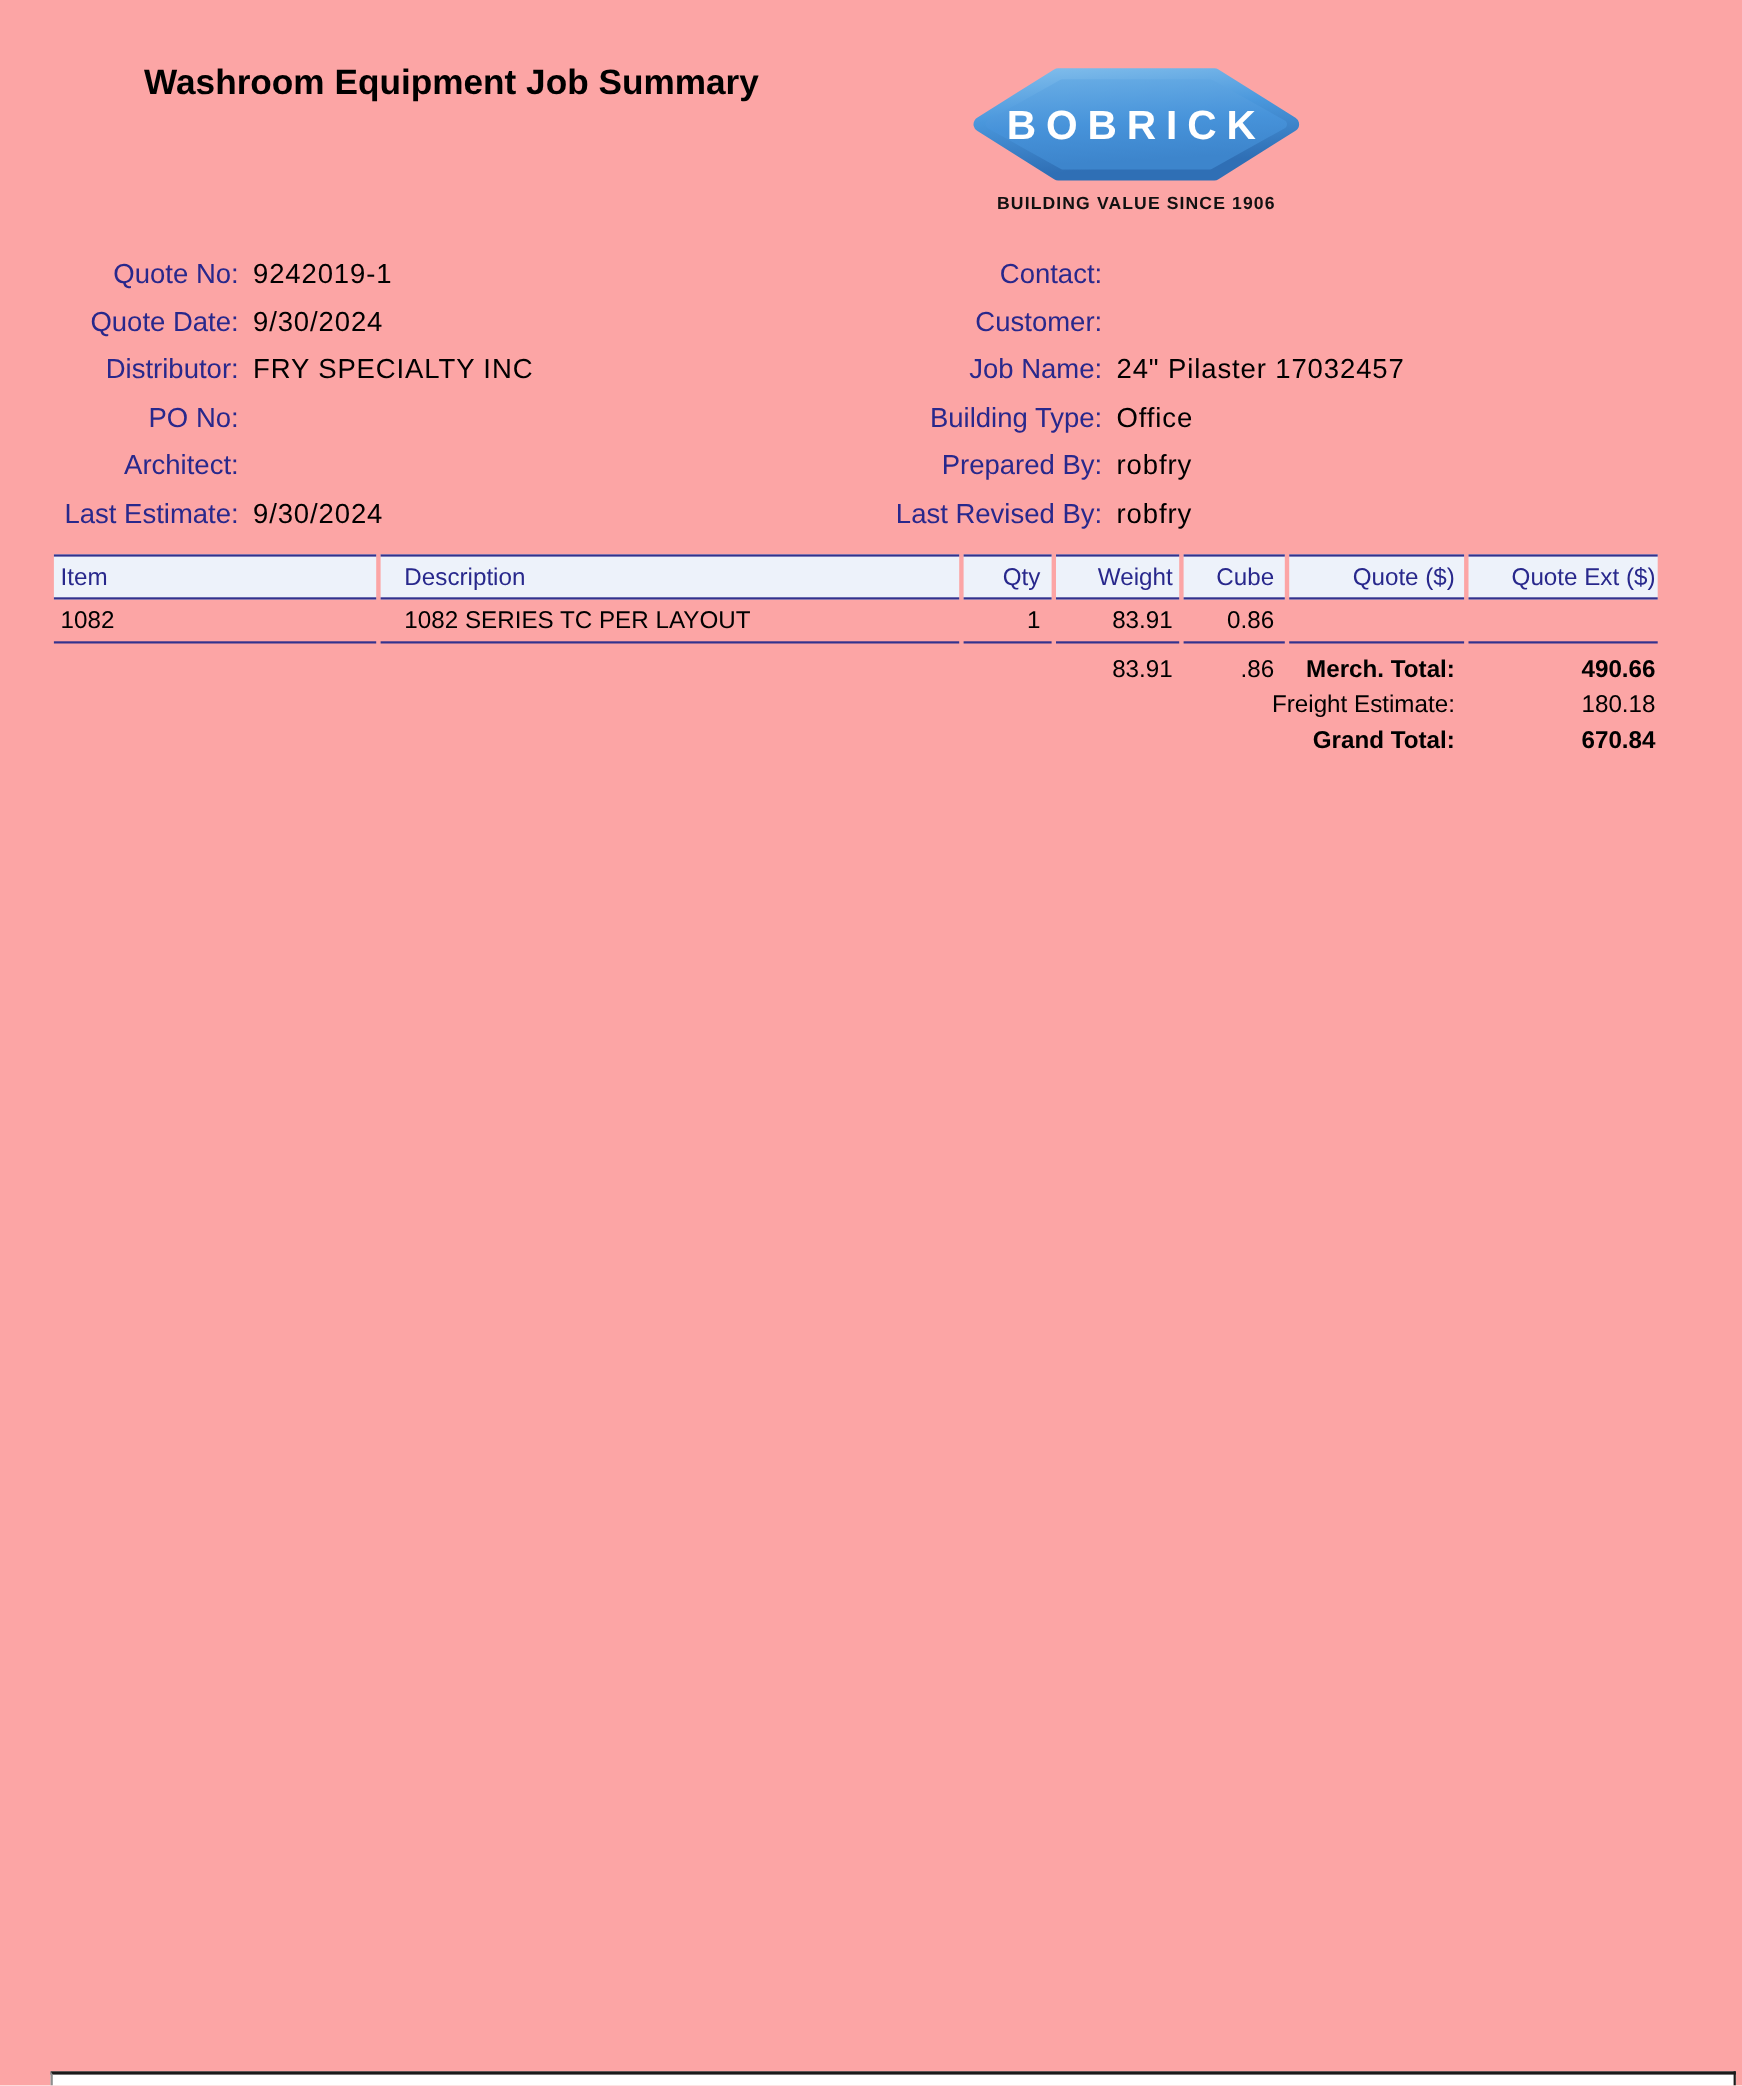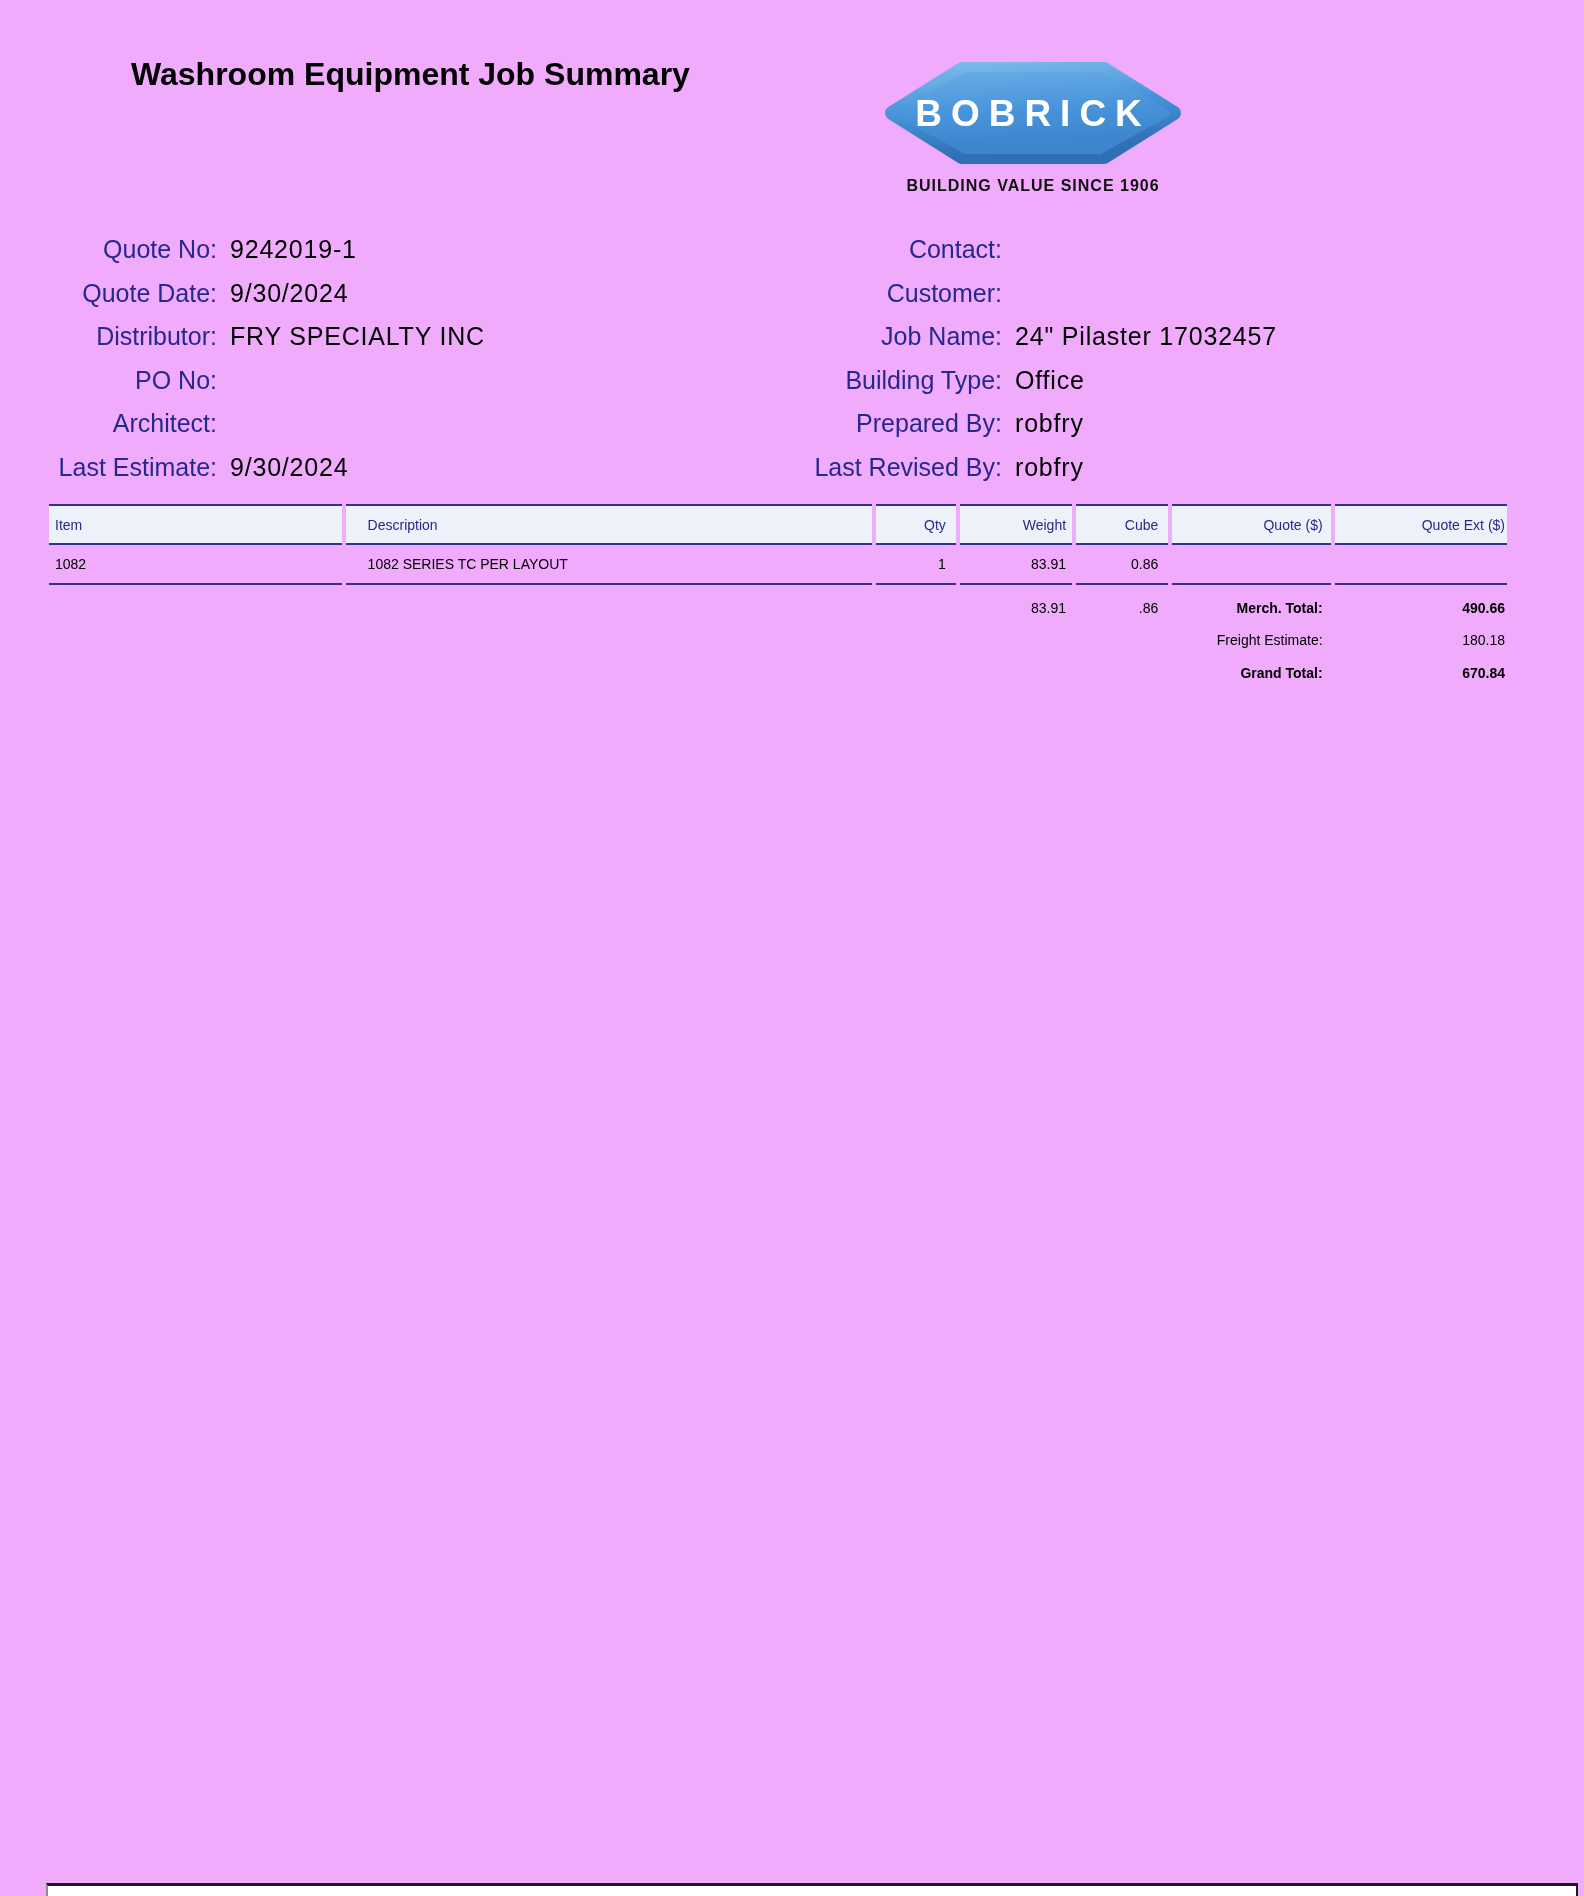--- a/index.html
+++ b/index.html
@@ -3,21 +3,21 @@
 <meta charset="utf-8">
 <style>
   * { box-sizing: border-box; margin: 0; padding: 0; }
   html, body { background: #ffffff; }
   body { font-family: "Liberation Sans", sans-serif; }
 
   .page {
     position: relative;
     width: 1584px;
     height: 1896px;
-    background: #f0abfc;
+    background: #fca5a5;
     overflow: hidden;
     margin: 0 auto;
   }
 
   .doc-title {
     position: absolute;
     left: 131px;
     top: 56px;
     font-size: 32px;
     font-weight: bold;
@@ -71,21 +71,21 @@
     position: absolute;
     left: 45px;
     top: 504px;
     width: 1466px;
   }
   table.quote-table {
     width: 100%;
     border-collapse: separate;
     border-spacing: 4px 0;
     table-layout: fixed;
-    font-size: 14px;
+    font-size: 22px;
     color: #000000;
   }
   .quote-table th {
     background: #edf2fa;
     color: #28288c;
     font-weight: normal;
     border-top: 2px solid #32328e;
     border-bottom: 2px solid #32328e;
     height: 41px;
     overflow: hidden;

